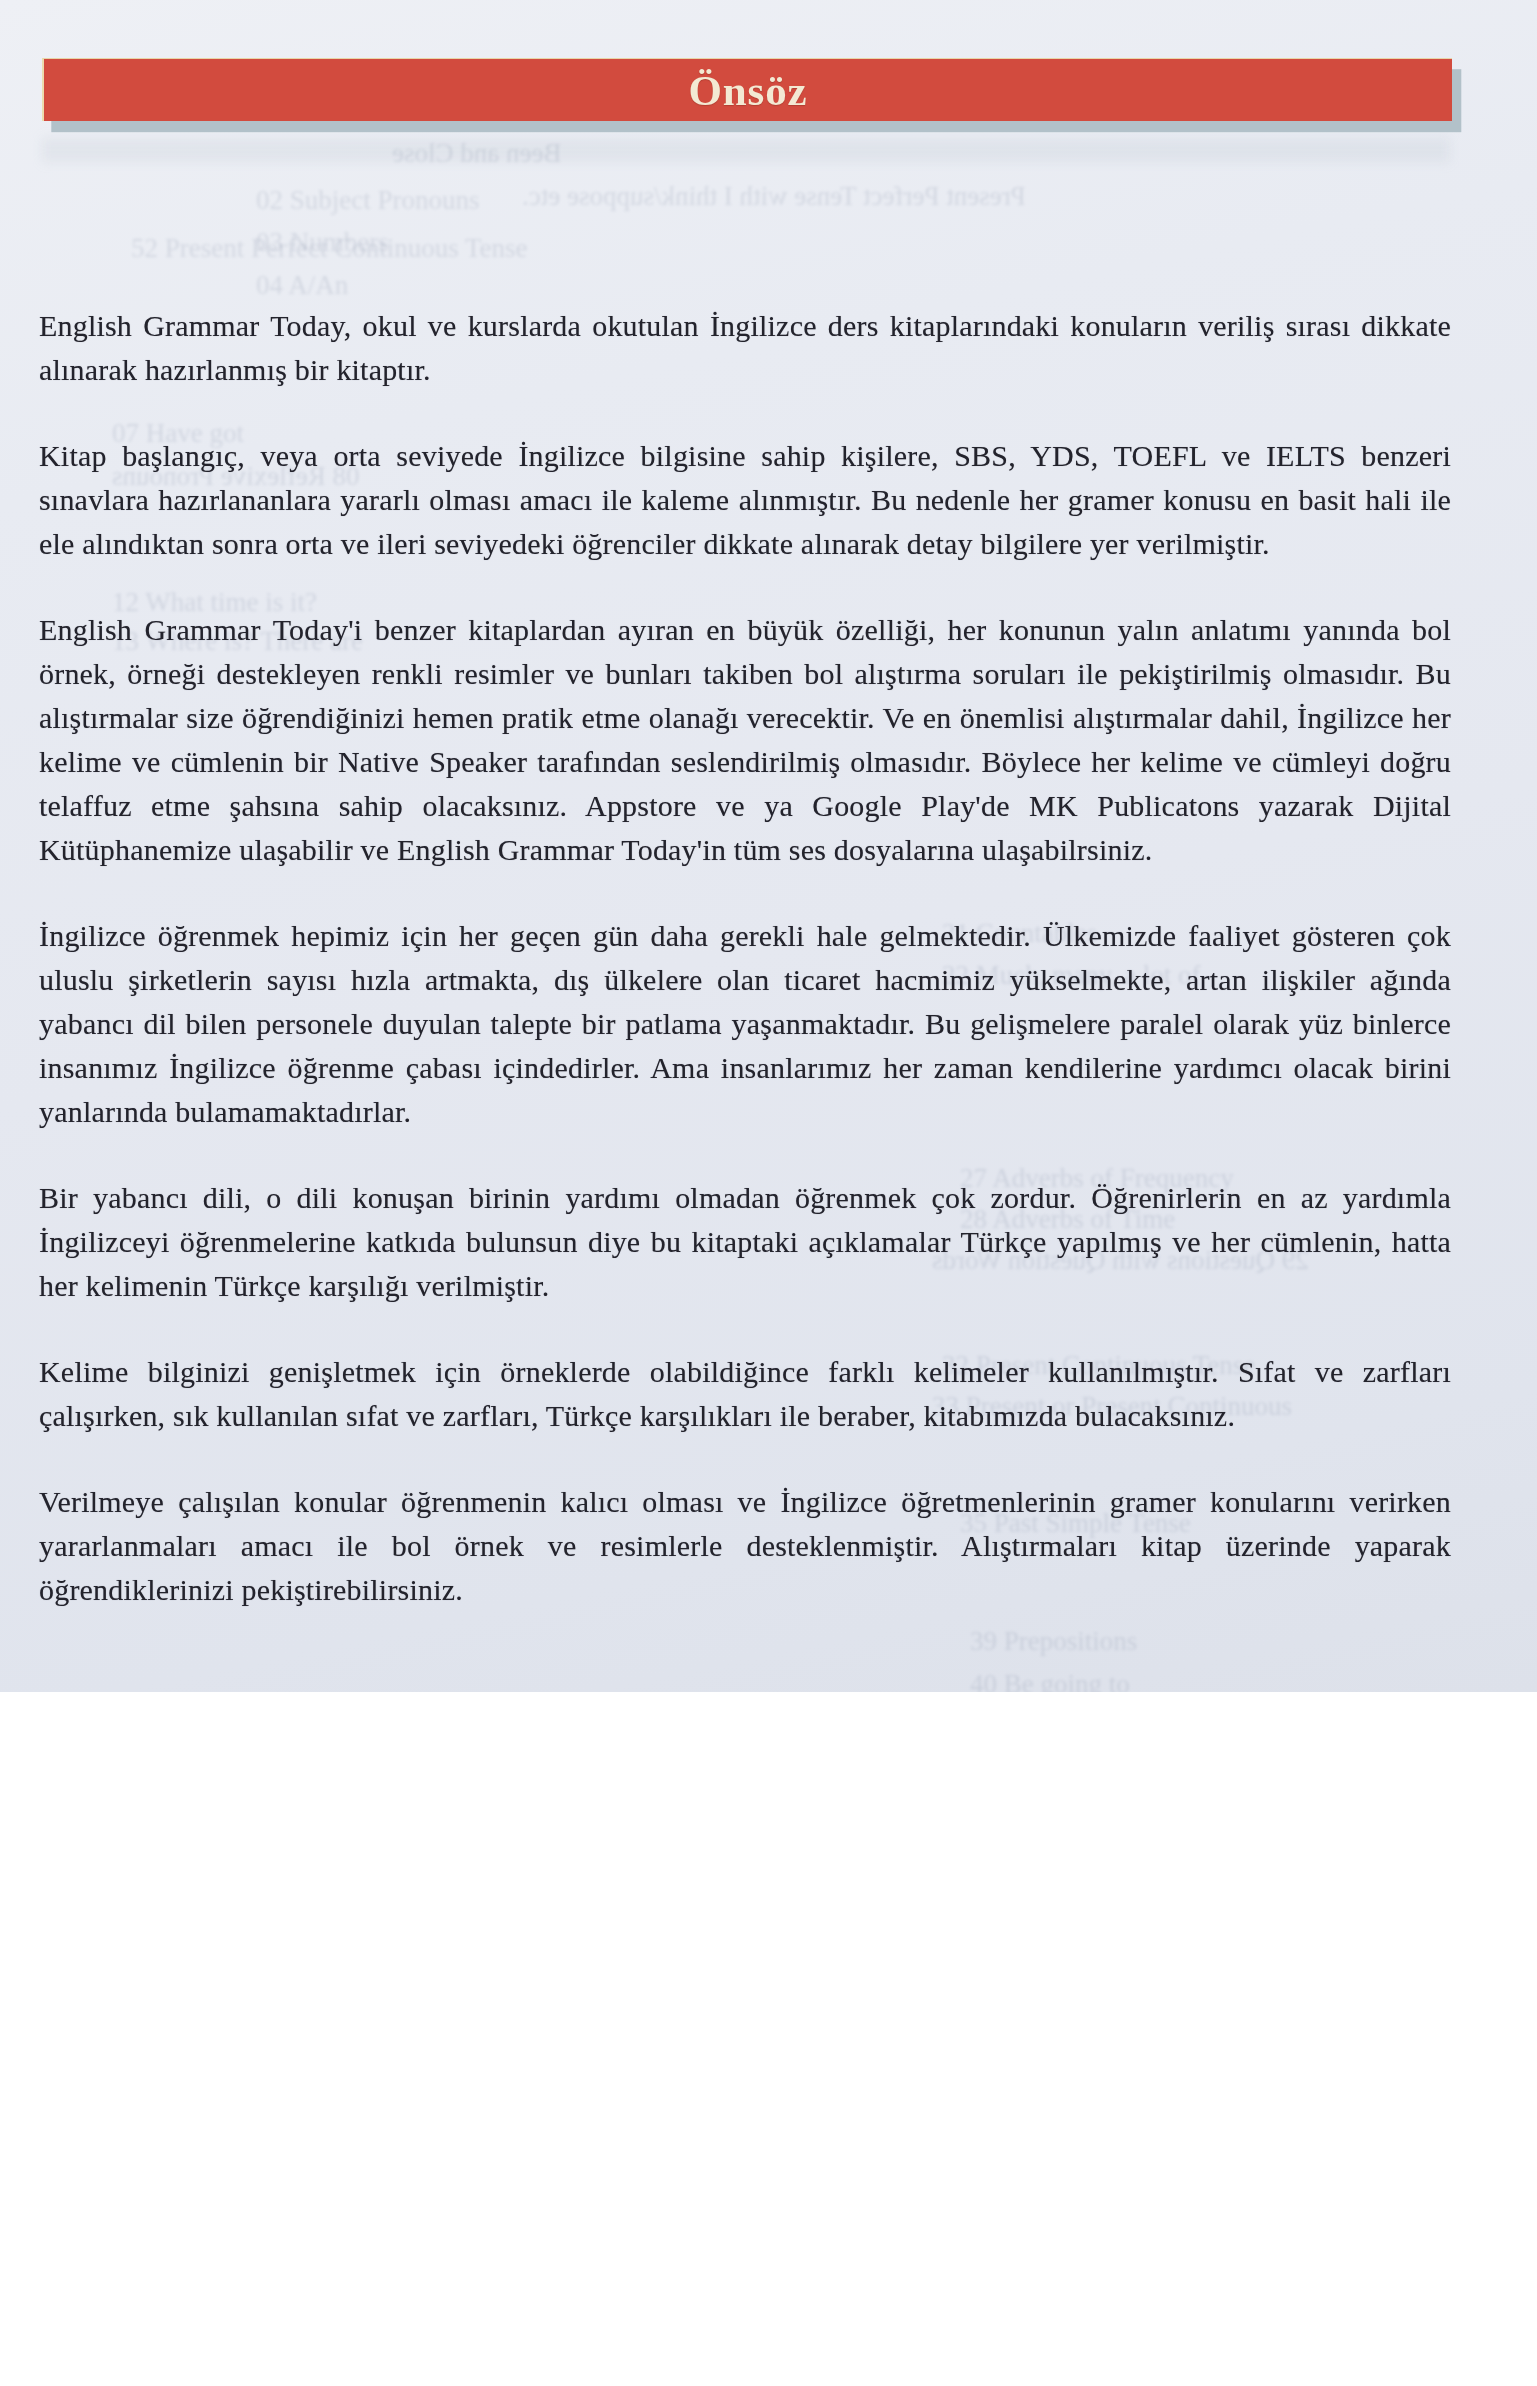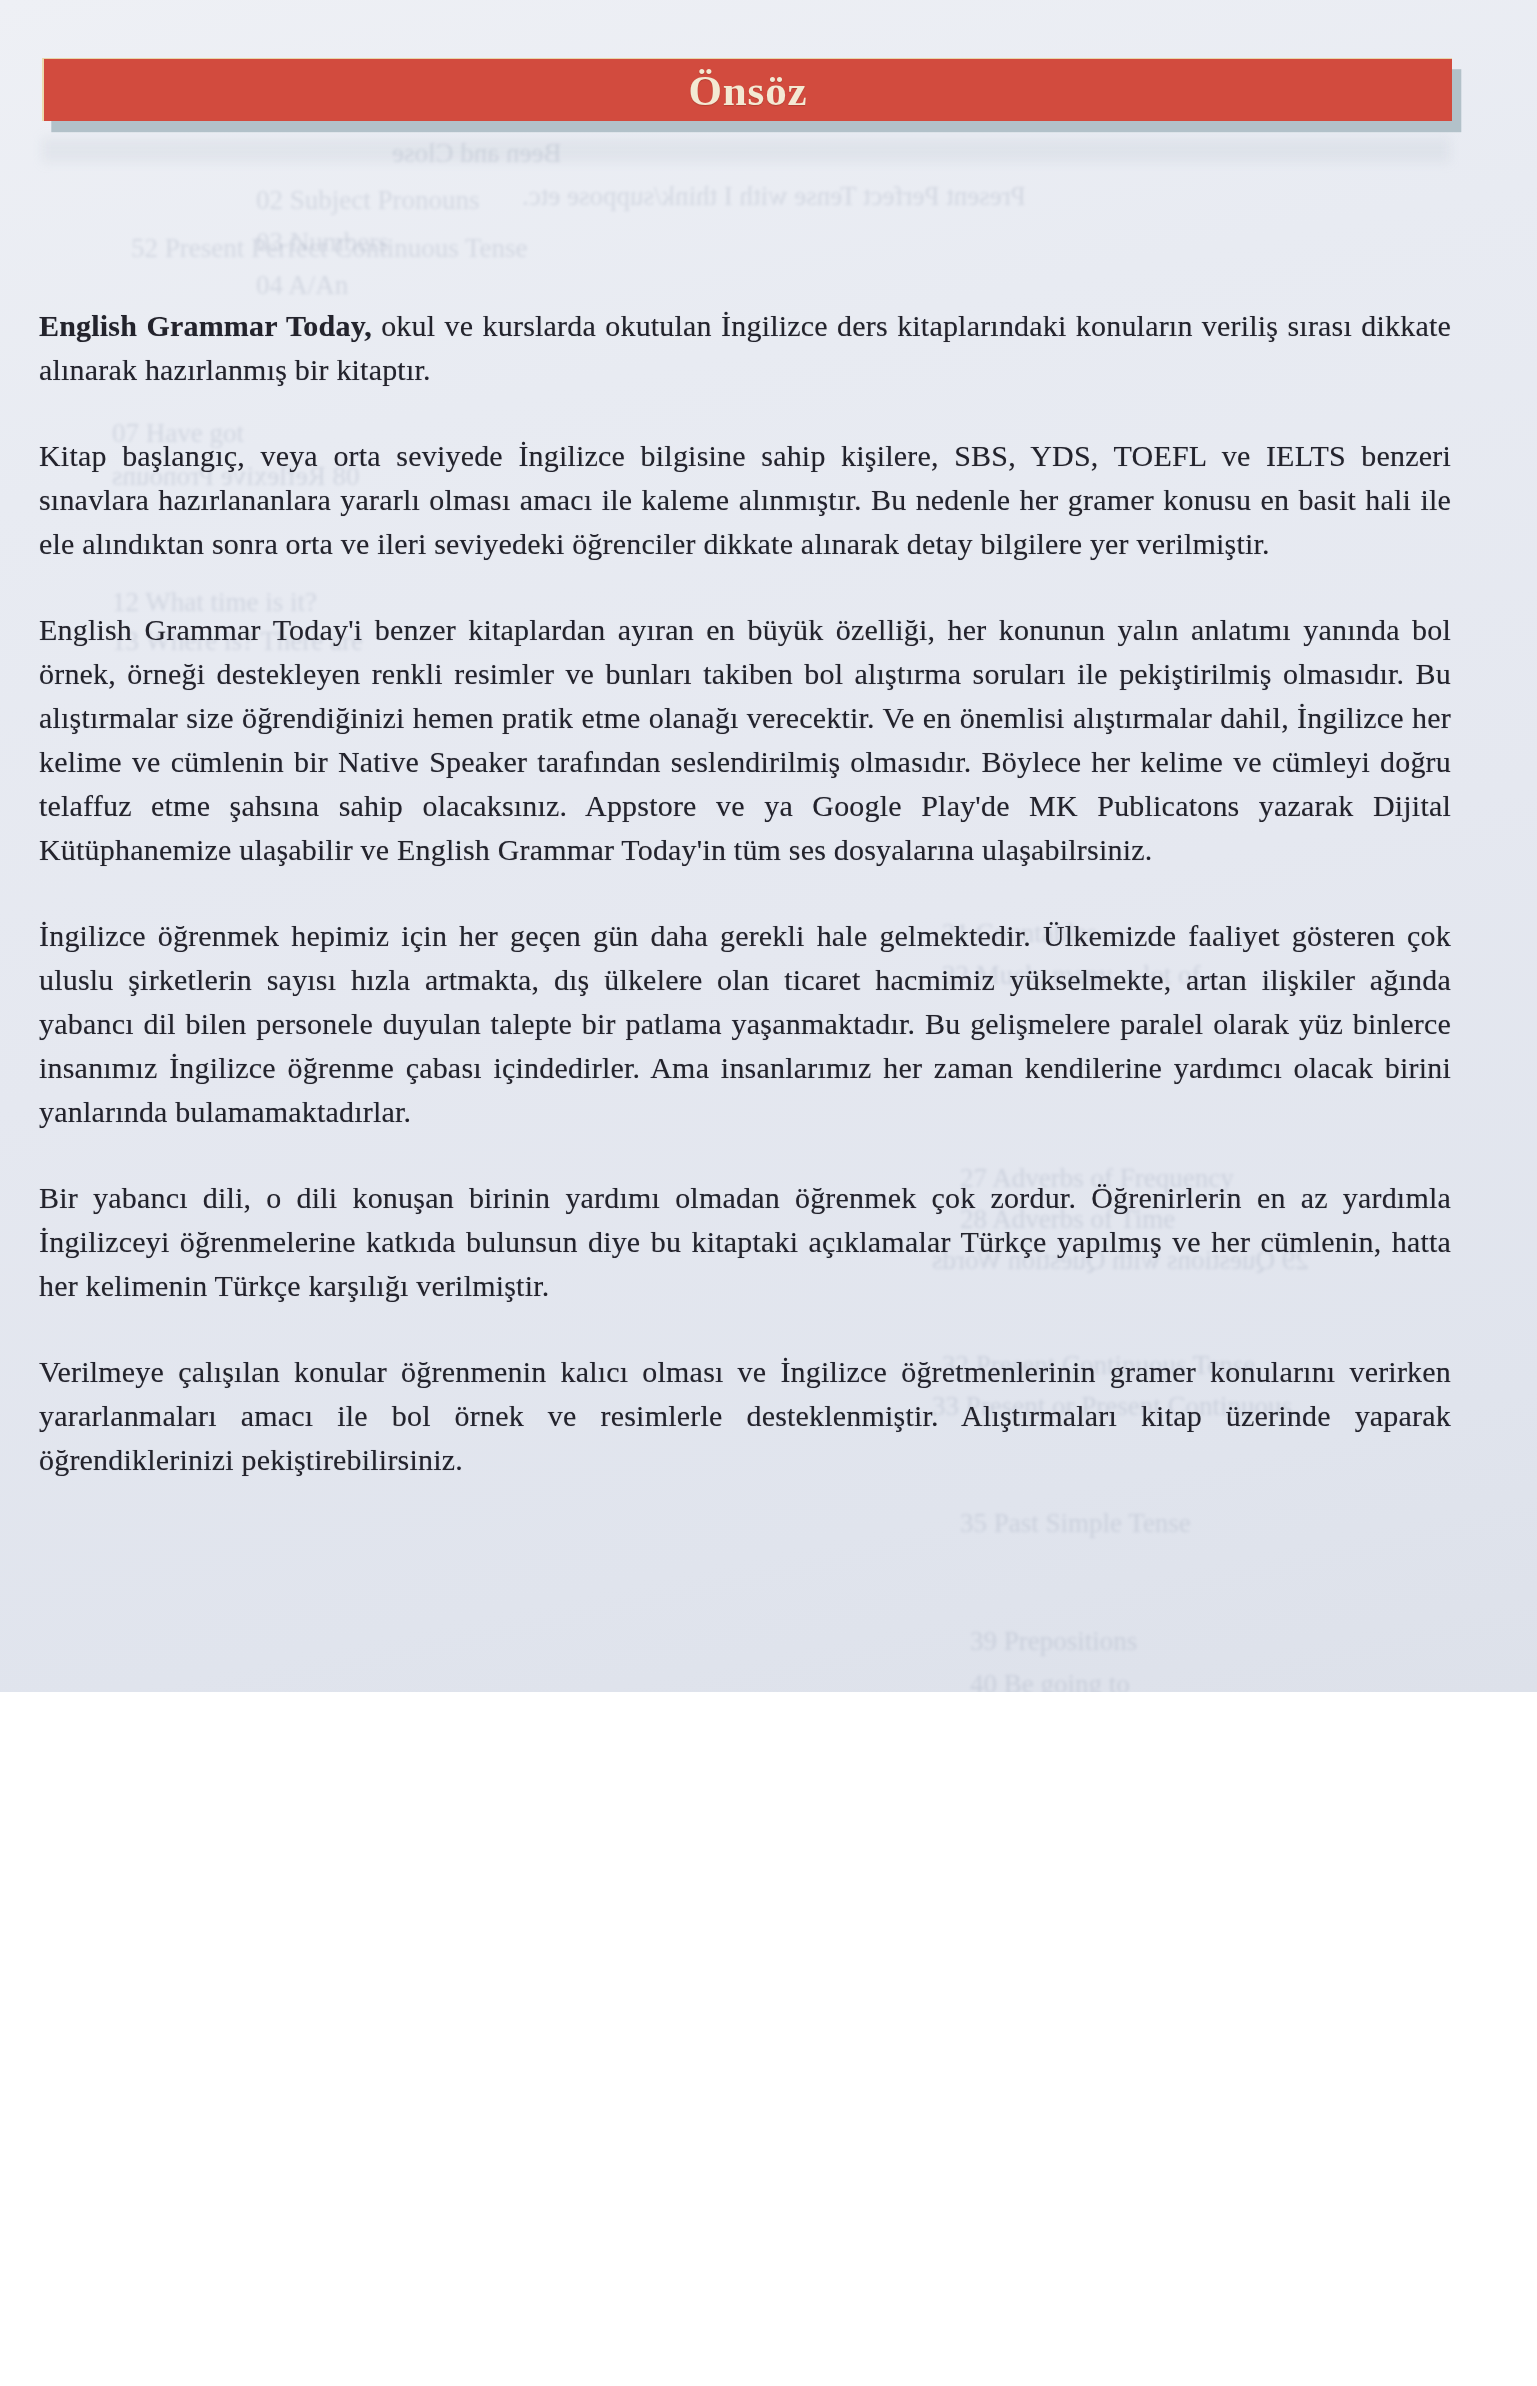--- a/index.html
+++ b/index.html
@@ -39,21 +39,21 @@
 
   .content{
     position:absolute;left:39px;top:304px;width:1412px;
     color:var(--body-text,#23232c);
     text-shadow:0 0 0.9px rgba(30,30,42,.35);
   }
   .para{
     font-size:30px;line-height:44px;margin:0 0 42px 0;
     text-align:justify;letter-spacing:0.2px;
   }
-  .para b{font-weight:bold;}
+  .para b{font-weight:normal;}
   .sig-line{font-size:30px;line-height:44px;margin:0 0 42px 0;letter-spacing:0.2px;}
 </style>
 </head>
 <body>
 
 <div class="page">
 
   <div class="bleed-layer">
     <div class="bleed-band"></div>
 
@@ -97,17 +97,18 @@
     <span class="header-title">Önsöz</span>
   </div>
 
   <div class="content">
 
   <p class="para"><b>English Grammar Today,</b> okul ve kurslarda okutulan İngilizce ders kitaplarındaki konuların veriliş sırası dikkate alınarak hazırlanmış bir kitaptır.</p>
       <p class="para">Kitap başlangıç, veya orta seviyede İngilizce bilgisine sahip kişilere, SBS, YDS, TOEFL ve IELTS benzeri sınavlara hazırlananlara yararlı olması amacı ile kaleme alınmıştır. Bu nedenle her gramer konusu en basit hali ile ele alındıktan sonra orta ve ileri seviyedeki öğrenciler dikkate alınarak detay bilgilere yer verilmiştir.</p>
       <p class="para">English Grammar Today'i benzer kitaplardan ayıran en büyük özelliği, her konunun yalın anlatımı yanında bol örnek, örneği destekleyen renkli resimler ve bunları takiben bol alıştırma soruları ile pekiştirilmiş olmasıdır. Bu alıştırmalar size öğrendiğinizi hemen pratik etme olanağı verecektir. Ve en önemlisi alıştırmalar dahil, İngilizce her kelime ve cümlenin bir Native Speaker tarafından seslendirilmiş olmasıdır. Böylece her kelime ve cümleyi doğru telaffuz etme şahsına sahip olacaksınız. Appstore ve ya Google Play'de MK Publicatons yazarak Dijital Kütüphanemize ulaşabilir ve English Grammar Today'in tüm ses dosyalarına ulaşabilrsiniz.</p>
       <p class="para">İngilizce öğrenmek hepimiz için her geçen gün daha gerekli hale gelmektedir. Ülkemizde faaliyet gösteren çok uluslu şirketlerin sayısı hızla artmakta, dış ülkelere olan ticaret hacmimiz yükselmekte, artan ilişkiler ağında yabancı dil bilen personele duyulan talepte bir patlama yaşanmaktadır. Bu gelişmelere paralel olarak yüz binlerce insanımız İngilizce öğrenme çabası içindedirler. Ama insanlarımız her zaman kendilerine yardımcı olacak birini yanlarında bulamamaktadırlar.</p>
       <p class="para">Bir yabancı dili, o dili konuşan birinin yardımı olmadan öğrenmek çok zordur. Öğrenirlerin en az yardımla İngilizceyi öğrenmelerine katkıda bulunsun diye bu kitaptaki açıklamalar Türkçe yapılmış ve her cümlenin, hatta her kelimenin Türkçe karşılığı verilmiştir.</p>
+      <p class="para">Kelime bilginizi genişletmek için örneklerde olabildiğince farklı kelimeler kullanılmıştır. Sıfat ve zarfları çalışırken, sık kullanılan sıfat ve zarfları, Türkçe karşılıkları ile beraber, kitabımızda bulacaksınız.</p>
       <p class="para">Verilmeye çalışılan konular öğrenmenin kalıcı olması ve İngilizce öğretmenlerinin gramer konularını verirken yararlanmaları amacı ile bol örnek ve resimlerle  desteklenmiştir. Alıştırmaları kitap üzerinde yaparak öğrendiklerinizi pekiştirebilirsiniz.</p>
     </div>
 
 </div>
 
 
 </body></html>

